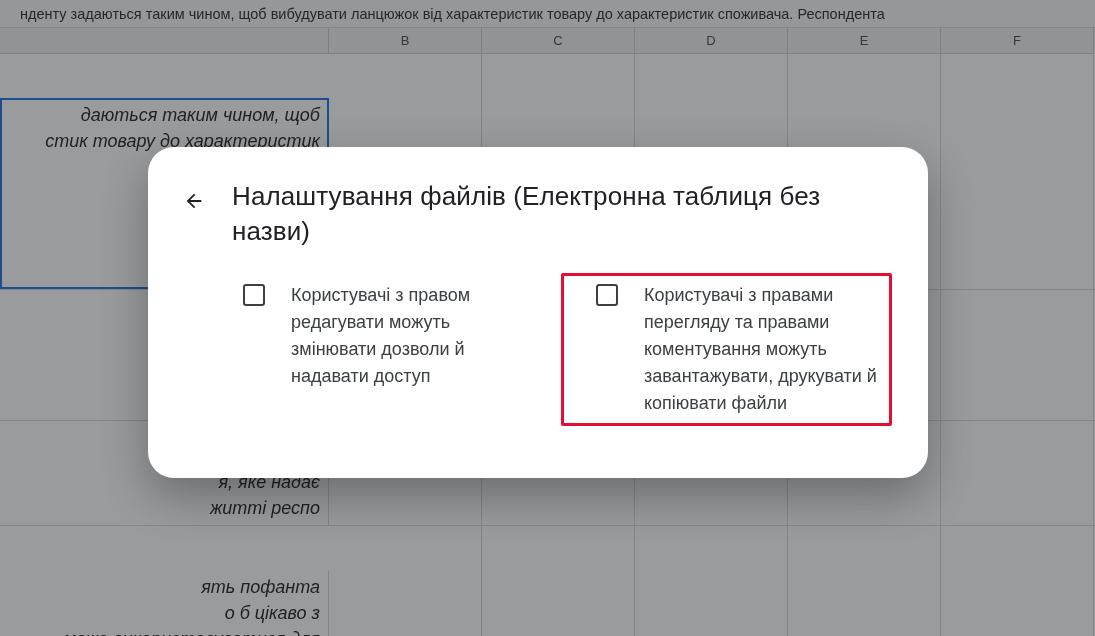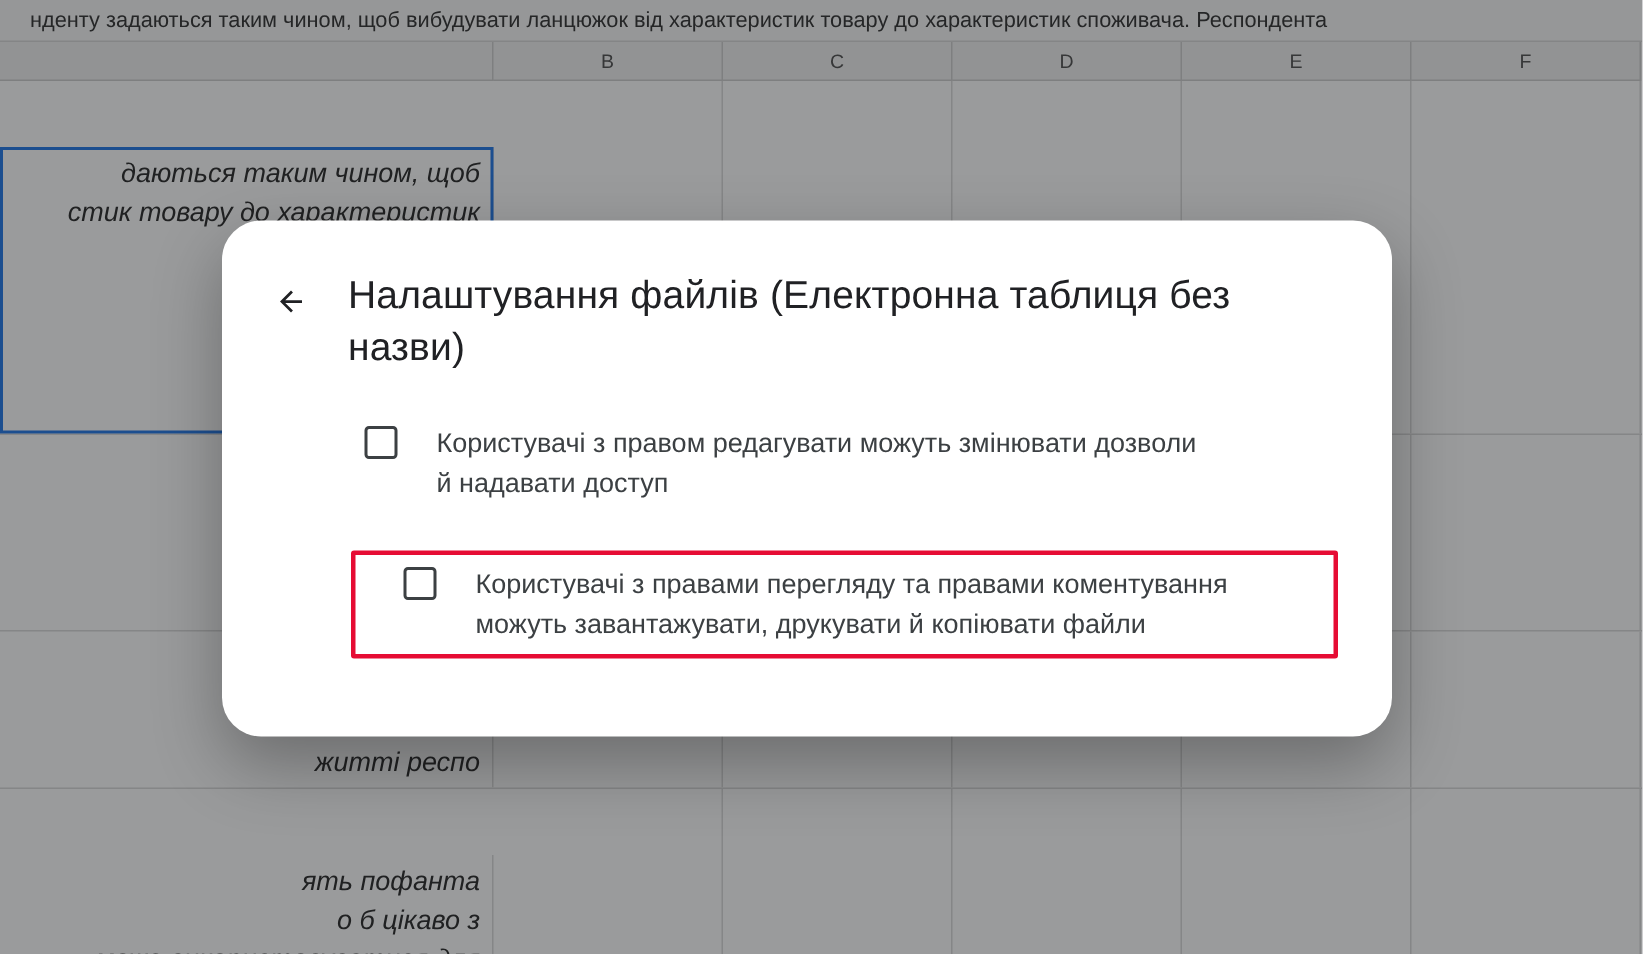--- a/index.html
+++ b/index.html
@@ -129,21 +129,21 @@
     .dlg-title {
       font-size: 26px;
       font-weight: 400;
       line-height: 1.35;
       color: #202124;
       letter-spacing: 0.1px;
     }
     .option-list {
       padding-left: 58px;
       display: flex;
-      flex-direction: column;
+      flex-direction: row;
       gap: 22px;
     }
     .option-row {
       display: flex;
       align-items: flex-start;
       gap: 26px;
       padding: 6px 10px 6px 6px;
       border: 3px solid transparent;
       border-radius: 2px;
     }

